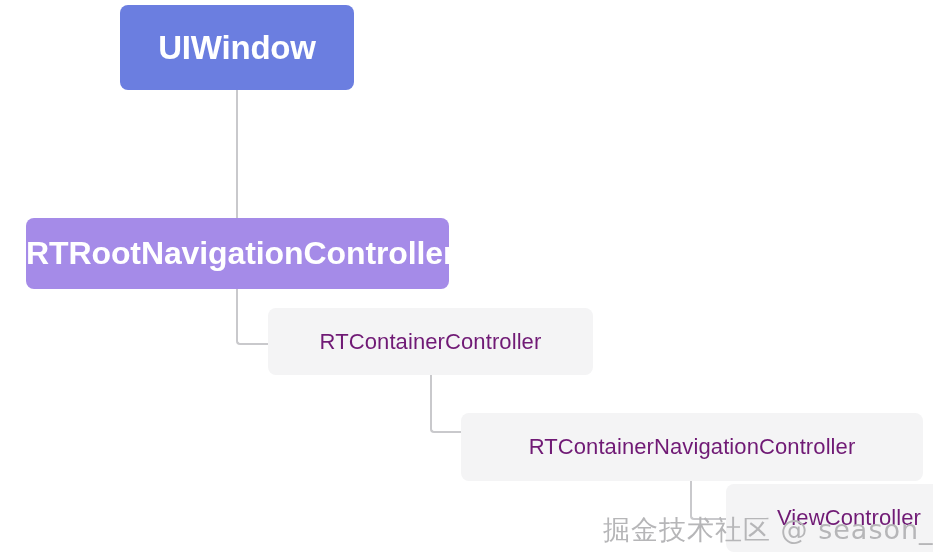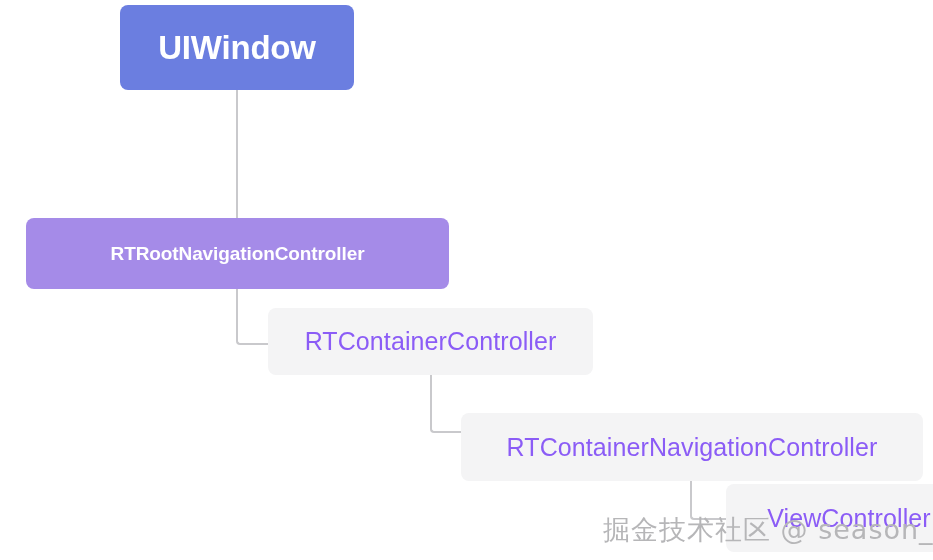--- a/index.html
+++ b/index.html
@@ -59,31 +59,31 @@
     font-size: 33px;
     font-weight: bold;
     letter-spacing: -0.2px;
   }
 
   .node.purple {
     background: #a58be8;
   }
   .node.purple .node-label {
     color: #ffffff;
-    font-size: 19px;
+    font-size: 32px;
     font-weight: bold;
     letter-spacing: -0.1px;
   }
 
   .node.grey {
     background: #f4f4f5;
   }
   .node.grey .node-label {
-    color: #8b5cf6;
-    font-size: 25px;
+    color: #701a75;
+    font-size: 22px;
     font-weight: normal;
     letter-spacing: 0.1px;
   }
 
   
   #node-uiwindow          { left: 100px; top: 5px;   width: 234px; height: 85px; }
   #node-rootnav           { left: 6px;   top: 218px; width: 423px; height: 71px; }
   #node-container         { left: 248px; top: 308px; width: 325px; height: 67px; }
   #node-containernav      { left: 441px; top: 413px; width: 462px; height: 68px; }
   #node-viewcontroller    { left: 706px; top: 484px; width: 246px; height: 68px; }

